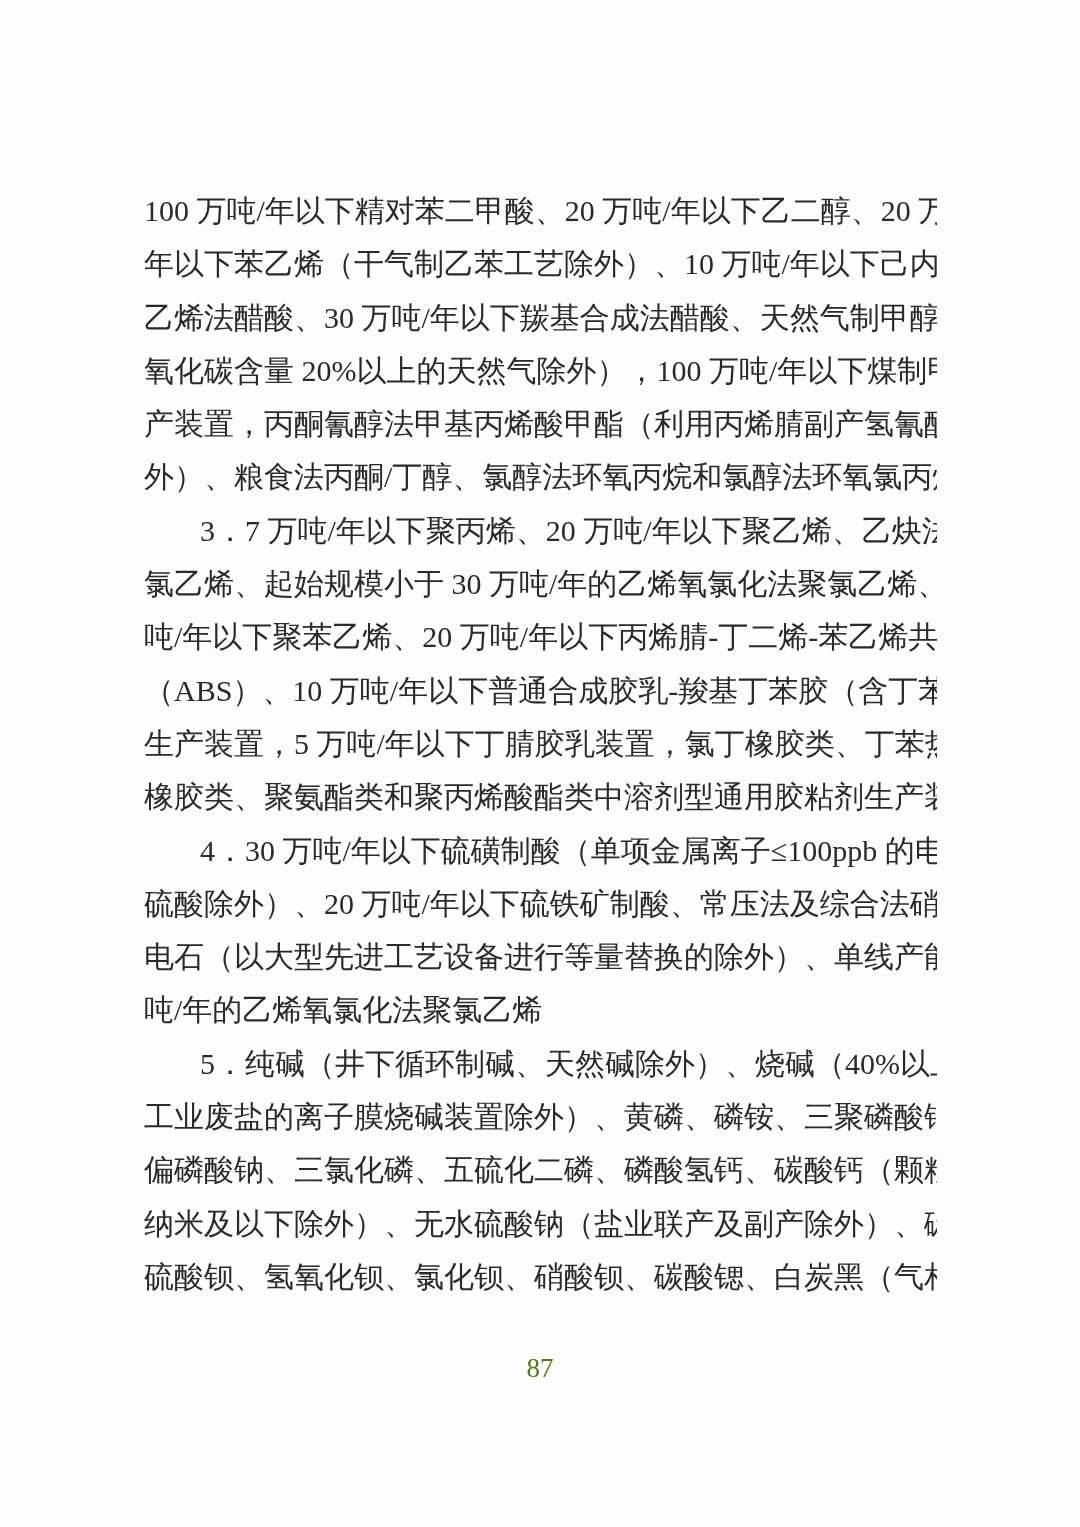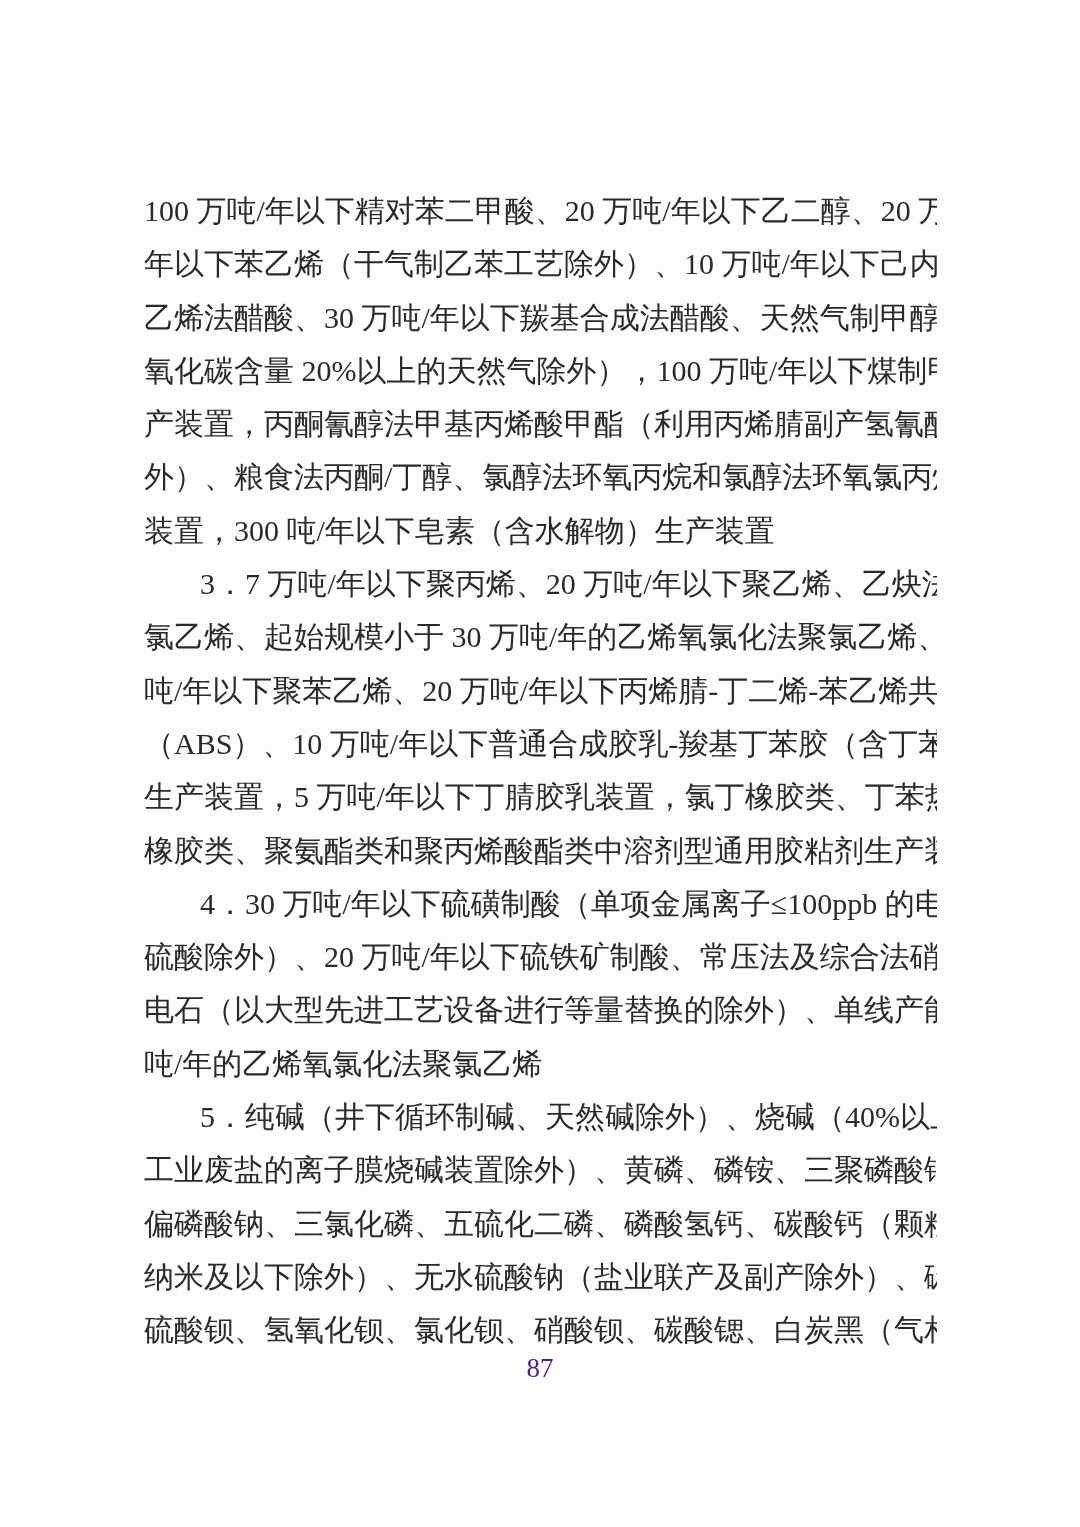--- a/index.html
+++ b/index.html
@@ -41,36 +41,35 @@
     text-align-last: left;
   }
   .page-footer {
     position: absolute;
     top: 1352px;
     left: 0;
     width: 100%;
     text-align: center;
     font-size: 27px;
     line-height: 32px;
-    color: #4c1d95;
+    color: #4d7c0f;
   }
 </style>
 </head>
 <body>
 
 <div class="page">
   <div class="text-block">
 
   <div class="line">100 万吨/年以下精对苯二甲酸、20 万吨/年以下乙二醇、20 万吨/</div>
       <div class="line">年以下苯乙烯（干气制乙苯工艺除外）、10 万吨/年以下己内酰胺、</div>
       <div class="line">乙烯法醋酸、30 万吨/年以下羰基合成法醋酸、天然气制甲醇（二</div>
       <div class="line">氧化碳含量 20%以上的天然气除外），100 万吨/年以下煤制甲醇生</div>
       <div class="line">产装置，丙酮氰醇法甲基丙烯酸甲酯（利用丙烯腈副产氢氰酸除</div>
       <div class="line">外）、粮食法丙酮/丁醇、氯醇法环氧丙烷和氯醇法环氧氯丙烷生产</div>
-      <div class="line para-end">装置，300 吨/年以下皂素（含水解物）生产装置</div>
       <div class="line indent">3．7 万吨/年以下聚丙烯、20 万吨/年以下聚乙烯、乙炔法（聚）</div>
       <div class="line">氯乙烯、起始规模小于 30 万吨/年的乙烯氧氯化法聚氯乙烯、10 万</div>
       <div class="line">吨/年以下聚苯乙烯、20 万吨/年以下丙烯腈-丁二烯-苯乙烯共聚物</div>
       <div class="line">（ABS）、10 万吨/年以下普通合成胶乳-羧基丁苯胶（含丁苯胶乳）</div>
       <div class="line">生产装置，5 万吨/年以下丁腈胶乳装置，氯丁橡胶类、丁苯热塑性</div>
       <div class="line para-end">橡胶类、聚氨酯类和聚丙烯酸酯类中溶剂型通用胶粘剂生产装置</div>
       <div class="line indent">4．30 万吨/年以下硫磺制酸（单项金属离子≤100ppb 的电子级</div>
       <div class="line">硫酸除外）、20 万吨/年以下硫铁矿制酸、常压法及综合法硝酸、</div>
       <div class="line">电石（以大型先进工艺设备进行等量替换的除外）、单线产能 5 万</div>
       <div class="line para-end">吨/年的乙烯氧氯化法聚氯乙烯</div>

